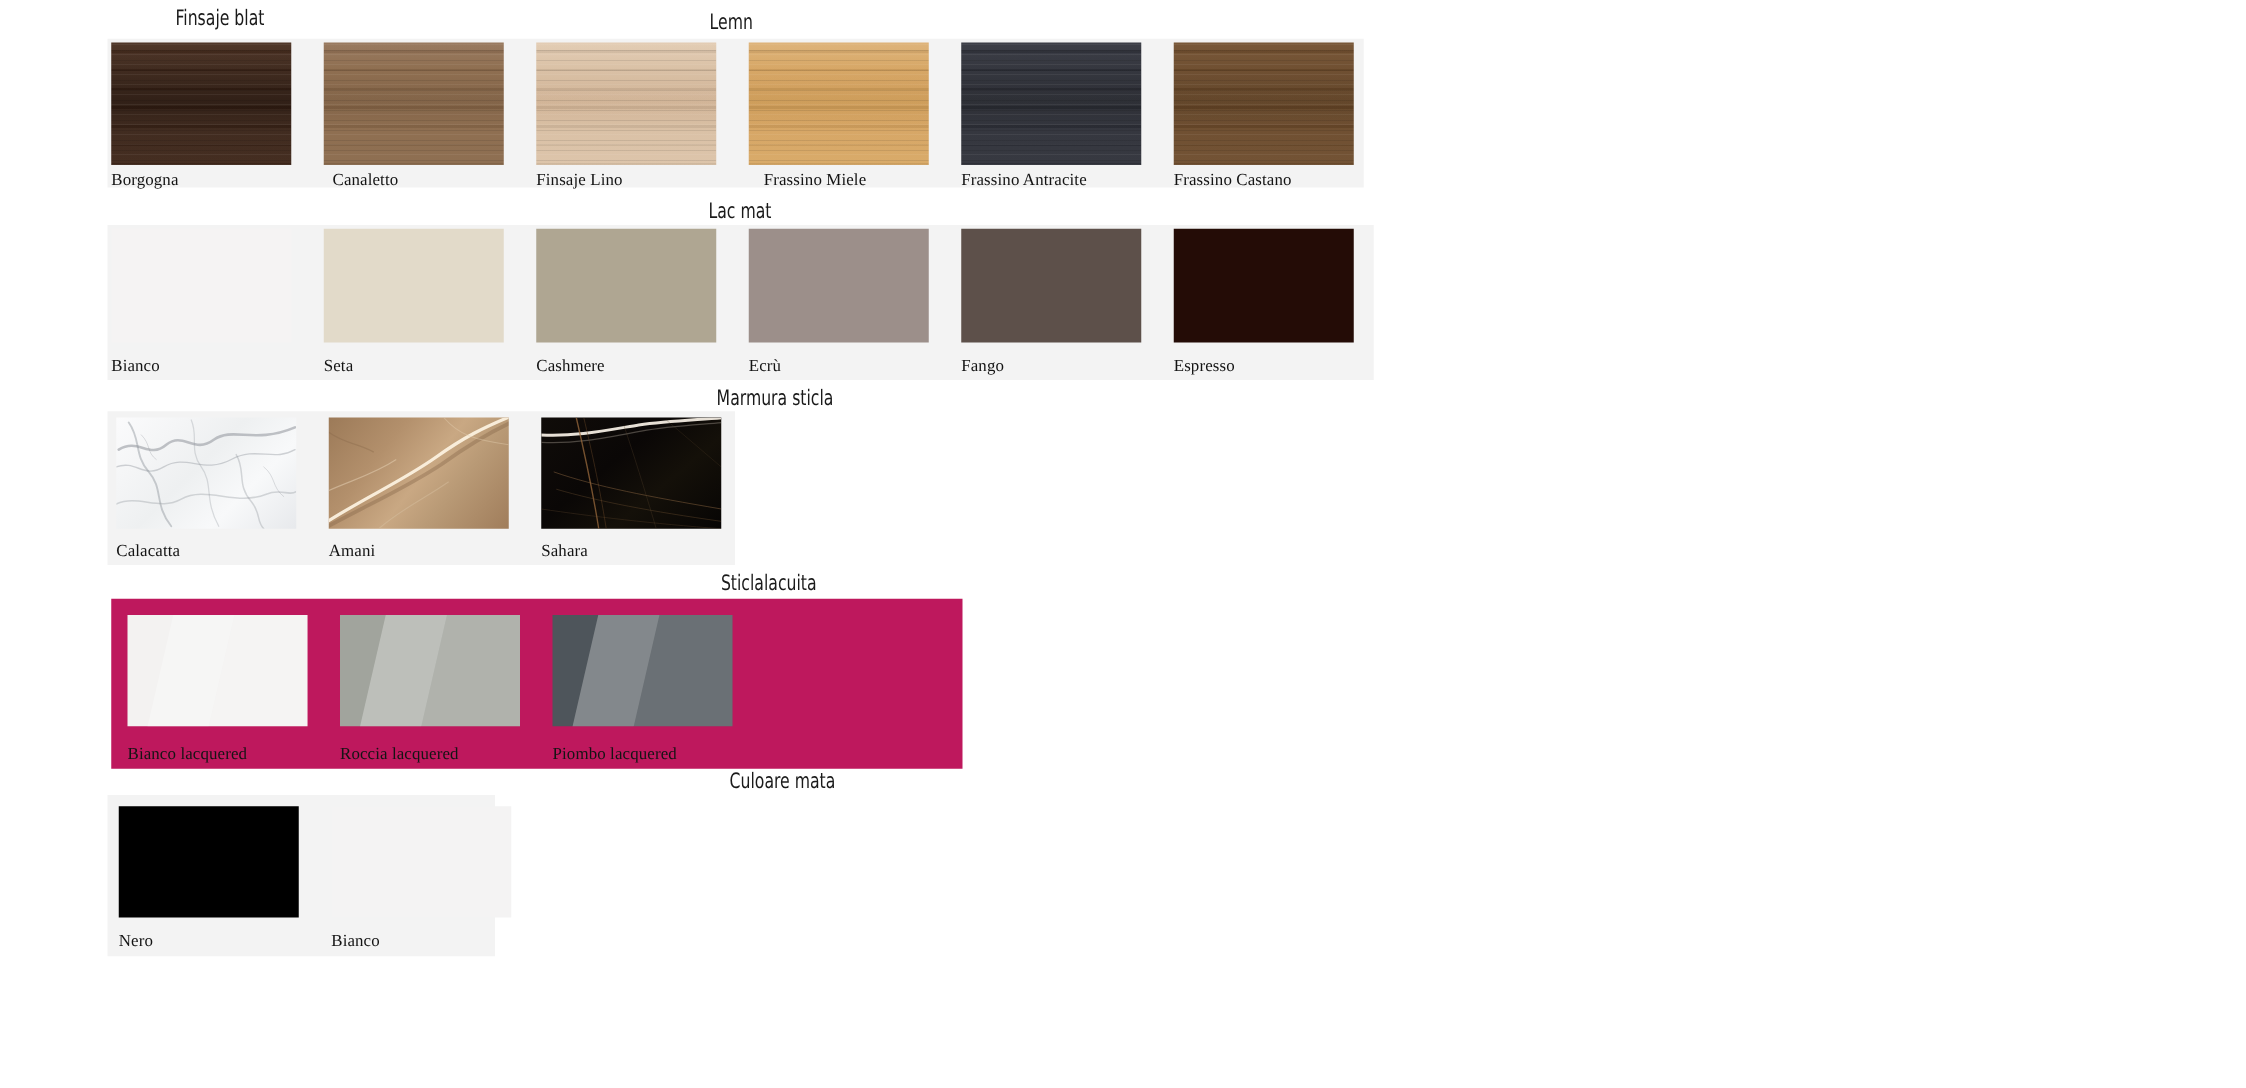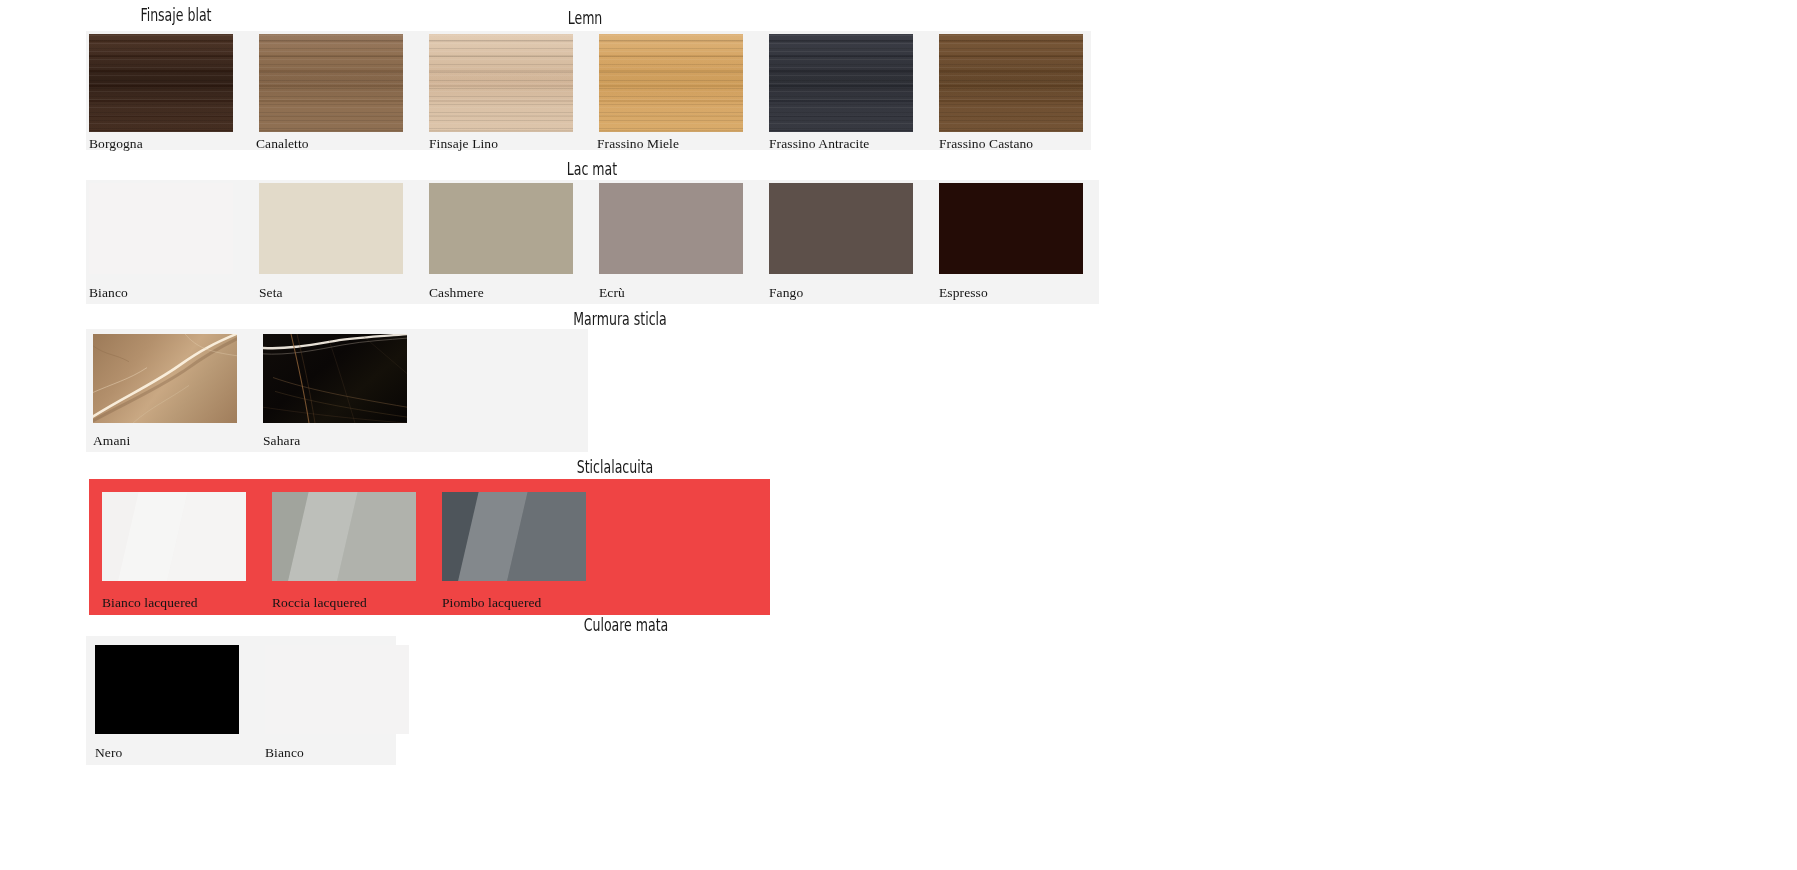--- a/index.html
+++ b/index.html
@@ -149,33 +149,33 @@
         <div class="swatch-cell" style="width: 170px; height: 119px; position: relative; text-decoration: underline;">
           <div style="position: absolute; left: 3px; top: 3px;">
             <div class="swatch-img grain grain-h" style="width: 144px; height: 98px; background: linear-gradient(rgb(74, 48, 33) 0%, rgb(58, 36, 24) 22%, rgb(42, 24, 15) 48%, rgb(58, 36, 24) 72%, rgb(62, 38, 25) 100%);"></div>
           </div>
           <div class="swatch-label" style="position: absolute; left: 3px; top: 106px;">Borgogna</div>
         </div>
         <div class="swatch-cell" style="width: 170px; height: 119px; position: relative;">
           <div style="position: absolute; left: 3px; top: 3px;">
             <div class="swatch-img grain grain-h" style="width: 144px; height: 98px; background: linear-gradient(rgb(149, 117, 90) 0%, rgb(139, 106, 75) 22%, rgb(127, 95, 66) 48%, rgb(139, 106, 75) 72%, rgb(138, 106, 76) 100%);"></div>
           </div>
-          <div class="swatch-label" style="position: absolute; left: 0; top: 106px;">Canaletto</div>
+          <div class="swatch-label" style="position: absolute; left: 10px; top: 106px;">Canaletto</div>
         </div>
         <div class="swatch-cell" style="width: 170px; height: 119px; position: relative;">
           <div style="position: absolute; left: 3px; top: 3px;">
             <div class="swatch-img grain grain-h" style="width: 144px; height: 98px; background: linear-gradient(rgb(226, 203, 178) 0%, rgb(217, 191, 163) 22%, rgb(208, 178, 148) 48%, rgb(217, 191, 163) 72%, rgb(220, 195, 168) 100%);"></div>
           </div>
           <div class="swatch-label" style="position: absolute; left: 3px; top: 106px;">Finsaje Lino</div>
         </div>
         <div class="swatch-cell" style="width: 170px; height: 119px; position: relative;">
           <div style="position: absolute; left: 3px; top: 3px;">
             <div class="swatch-img grain grain-h" style="width: 144px; height: 98px; background: linear-gradient(rgb(221, 177, 118) 0%, rgb(214, 164, 97) 22%, rgb(204, 154, 85) 48%, rgb(214, 164, 97) 72%, rgb(216, 168, 101) 100%);"></div>
           </div>
-          <div class="swatch-label" style="position: absolute; left: 1px; top: 106px;">Frassino Miele</div>
+          <div class="swatch-label" style="position: absolute; left: 15px; top: 106px;">Frassino Miele</div>
         </div>
         <div class="swatch-cell" style="width: 170px; height: 119px; position: relative;">
           <div style="position: absolute; left: 3px; top: 3px;">
             <div class="swatch-img grain grain-h" style="width: 144px; height: 98px; background: linear-gradient(rgb(53, 55, 64) 0%, rgb(46, 48, 56) 22%, rgb(38, 40, 47) 48%, rgb(46, 48, 56) 72%, rgb(48, 50, 58) 100%);"></div>
           </div>
           <div class="swatch-label" style="position: absolute; left: 3px; top: 106px;">Frassino Antracite</div>
         </div>
         <div class="swatch-cell" style="width: 170px; height: 119px; position: relative;">
           <div style="position: absolute; left: 3px; top: 3px;">
             <div class="swatch-img grain grain-h" style="width: 144px; height: 98px; background: linear-gradient(rgb(116, 82, 50) 0%, rgb(107, 74, 43) 22%, rgb(94, 64, 35) 48%, rgb(107, 74, 43) 72%, rgb(110, 77, 46) 100%);"></div>
@@ -221,20 +221,39 @@
           <div style="position: absolute; left: 3px; top: 3px;">
             <div class="swatch-img" style="width: 144px; height: 91px; background: rgb(36, 12, 6);"></div>
           </div>
           <div class="swatch-label" style="position: absolute; left: 3px; top: 106px;">Espresso</div>
         </div>
       </div>
       <div style="position: absolute; left: 440px; top: 311px; width: 360px;">
         <div class="section-title">Marmura sticla</div>
       </div>
       <div class="panel" style="position: absolute; left: 86px; top: 329px; width: 502px; height: 123px; background: rgb(243, 243, 243);">
+        <div class="swatch-cell" style="width: 170px; height: 123px; position: relative;">
+          <div style="position: absolute; left: 7px; top: 5px;">
+            <div class="swatch-img marble" style="width: 144px; height: 89px; background: linear-gradient(135deg, rgb(251, 251, 252) 0%, rgb(238, 240, 241) 45%, rgb(248, 249, 250) 70%, rgb(231, 233, 236) 100%);">
+              <svg viewBox="0 0 144 90" preserveAspectRatio="none">
+                <g stroke="#8f949b" fill="none" stroke-linecap="round">
+                  <path d="M2 26 C18 16, 26 34, 40 22 C54 11, 62 30, 78 18 C94 7, 110 22, 143 8" stroke-width="2.1" opacity=".55"></path>
+                  <path d="M0 40 C16 34, 22 50, 38 40 C56 29, 70 46, 92 34 C112 23, 126 36, 143 26" stroke-width="1.1" opacity=".4"></path>
+                  <path d="M10 4 C20 18, 14 30, 26 44 C38 58, 30 70, 44 88" stroke-width="1.5" opacity=".45"></path>
+                  <path d="M60 2 C66 16, 58 26, 68 40 C78 54, 70 66, 82 88" stroke-width="1" opacity=".3"></path>
+                  <path d="M96 30 C104 44, 96 54, 108 68 C116 78, 112 84, 118 90" stroke-width="1.2" opacity=".35"></path>
+                  <path d="M0 70 C18 62, 34 76, 52 66 C72 55, 96 72, 120 62 C132 57, 138 64, 144 60" stroke-width="1.3" opacity=".35"></path>
+                  <path d="M20 14 C28 22, 24 28, 32 34" stroke-width=".8" opacity=".3"></path>
+                  <path d="M118 40 C128 48, 124 56, 134 64" stroke-width=".8" opacity=".3"></path>
+                </g>
+              </svg>
+            </div>
+          </div>
+          <div class="swatch-label" style="position: absolute; left: 7px; top: 105px;">Calacatta</div>
+        </div>
         <div class="swatch-cell" style="width: 170px; height: 123px; position: relative;">
           <div style="position: absolute; left: 7px; top: 5px;">
             <div class="swatch-img marble" style="width: 144px; height: 89px; background: linear-gradient(128deg, rgb(156, 122, 88) 0%, rgb(179, 144, 108) 30%, rgb(201, 168, 131) 52%, rgb(185, 154, 118) 68%, rgb(160, 125, 91) 100%);">
               <svg viewBox="0 0 144 90" preserveAspectRatio="none">
                 <path d="M-4 86 C30 64, 58 52, 86 32 C108 16, 124 8, 148 -2" stroke="#fdf3e2" stroke-width="2.6" fill="none" opacity=".92"></path>
                 <path d="M-4 90 C32 70, 60 58, 90 38 C112 22, 128 12, 150 2" stroke="#7d5f42" stroke-width="3" fill="none" opacity=".35"></path>
                 <path d="M-2 60 C20 50, 36 46, 54 34" stroke="#e8d4b8" stroke-width="1" fill="none" opacity=".5"></path>
                 <path d="M40 90 C58 74, 76 66, 96 52" stroke="#d8c2a2" stroke-width=".9" fill="none" opacity=".45"></path>
                 <path d="M92 0 C104 14, 116 18, 144 22" stroke="#e6d2b4" stroke-width=".9" fill="none" opacity=".4"></path>
                 <path d="M0 12 C14 22, 22 20, 36 28" stroke="#8a6a4a" stroke-width="1" fill="none" opacity=".4"></path>
@@ -258,21 +277,21 @@
                 <path d="M100 2 L144 40" stroke="#55402c" stroke-width=".6" fill="none" opacity=".35"></path>
               </svg>
             </div>
           </div>
           <div class="swatch-label" style="position: absolute; left: 7px; top: 105px;">Sahara</div>
         </div>
       </div>
       <div style="position: absolute; left: 450px; top: 459px; width: 330px;">
         <div class="section-title">Sticlalacuita</div>
       </div>
-      <div class="panel" style="position: absolute; left: 89px; top: 479px; width: 681px; height: 136px; background: #ef4444;">
+      <div class="panel" style="position: absolute; left: 89px; top: 479px; width: 681px; height: 136px; background: #be185d;">
         <div class="swatch-cell" style="width: 170px; height: 136px; position: relative;">
           <div style="position: absolute; left: 13px; top: 13px;">
             <div class="swatch-img gloss" style="width: 144px; height: 89px; background: rgb(243, 242, 241);">
               <div class="gloss-band"></div>
               <div class="gloss-band2"></div>
             </div>
           </div>
           <div class="swatch-label" style="position: absolute; left: 13px; top: 117px;">Bianco lacquered</div>
         </div>
         <div class="swatch-cell" style="width: 170px; height: 136px; position: relative;">

